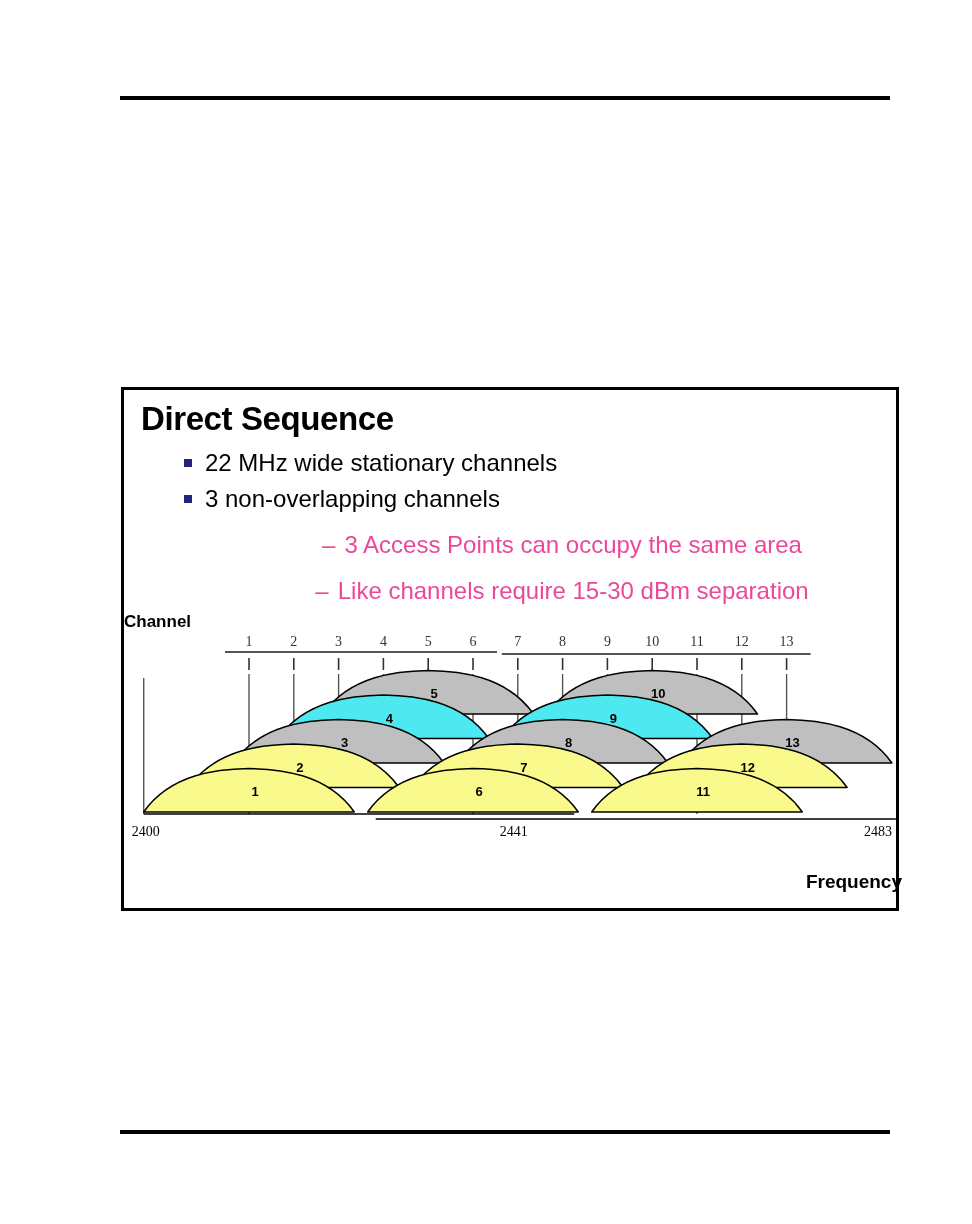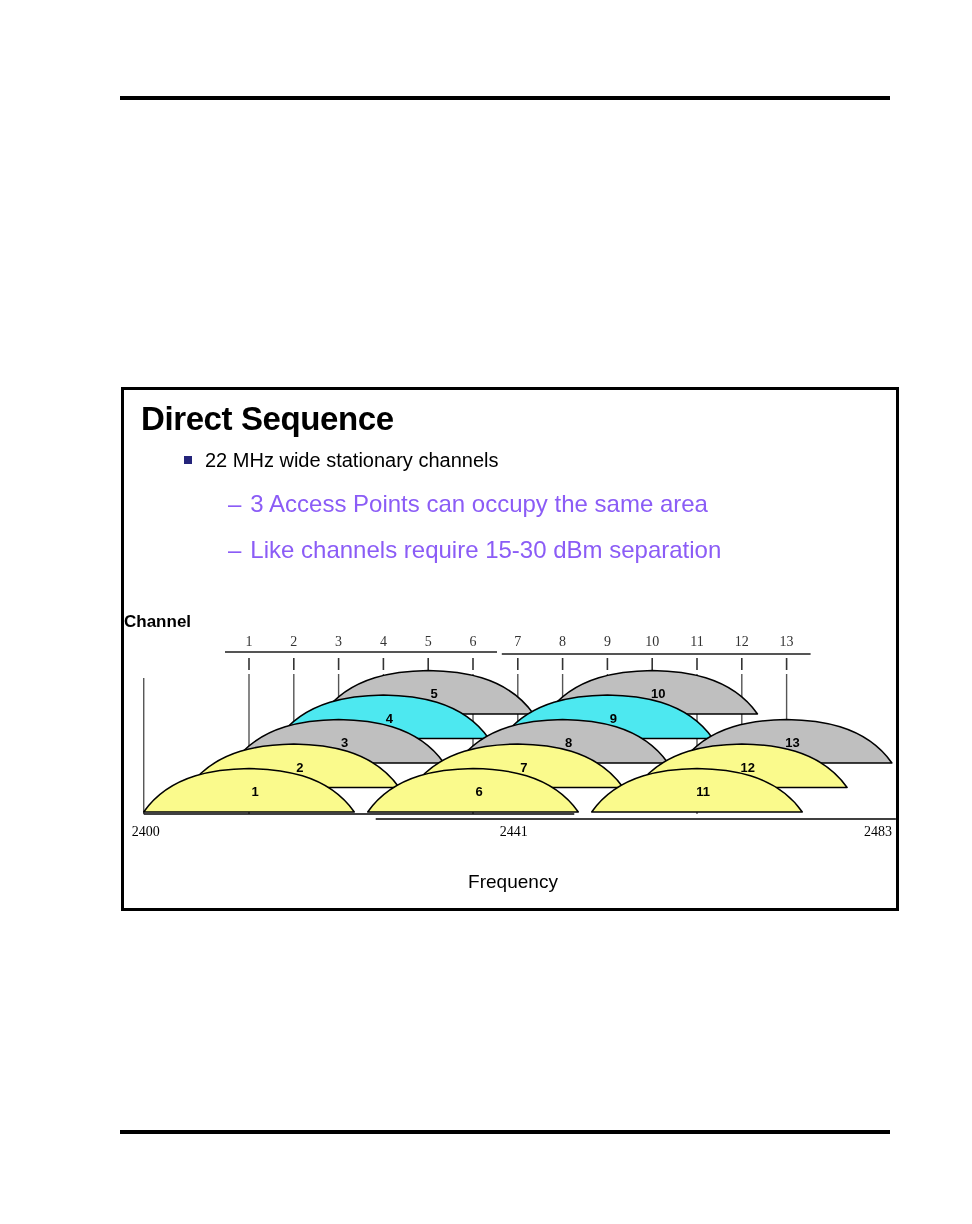--- a/index.html
+++ b/index.html
@@ -29,62 +29,65 @@
     position:absolute;left:17px;top:10px;
     font-size:33px;font-weight:bold;color:#000;
     letter-spacing:-0.4px;
     font-family:"Liberation Sans", sans-serif;
     white-space:nowrap;
   }
 
   .bullets{position:absolute;left:0;top:58px;width:100%;}
   .b1{
     position:relative;margin-left:60px;margin-bottom:6px;
-    font-size:20px;color:#000;white-space:nowrap;line-height:1.25;
+    font-size:24px;color:#000;white-space:nowrap;line-height:1.25;
   }
   .b1 .mk{
     display:inline-block;width:8px;height:8px;background:#23237A;
     vertical-align:middle;margin-right:13px;position:relative;top:-2px;
   }
   .b2{
     position:relative;margin-left:104px;margin-top:16px;
-    font-size:24px;color:#8b5cf6;white-space:nowrap;line-height:1.25;
+    font-size:24px;color:#ec4899;white-space:nowrap;line-height:1.25;text-align:center;
   }
   .b2 .dash{display:inline-block;margin-right:9px;}
 
   
   .chart{
     position:absolute;left:0;top:222px;width:778px;height:290px;
   }
   .chart svg{display:block;}
   .chart-title{
     position:absolute;top:0;left:0;width:100%;
     text-align:left;font-size:17px;font-weight:bold;color:#000;
   }
   .chart-xtitle{
     position:absolute;top:259px;left:0;width:100%;
-    text-align:center;font-size:19px;font-weight:normal;color:#000;
+    text-align:right;font-size:19px;font-weight:bold;color:#000;
   }
   .svgwrap{position:absolute;left:0;top:14px;}
 </style>
 </head>
 <body>
 
 <div class="page">
 
   <div class="rule top"></div>
   <div class="rule bottom"></div>
 
   <div class="slide">
 
     <div class="slide-title">Direct Sequence</div>
 
     <div class="bullets">
       <div class="b1">
         <span class="mk"></span><span>22 MHz wide stationary channels</span>
+      </div>
+      <div class="b1">
+        <span class="mk"></span><span>3 non-overlapping channels</span>
       </div>
       <div class="b2">
         <span class="dash">–</span><span>3 Access Points can occupy the same area</span>
       </div>
       <div class="b2">
         <span class="dash">–</span><span>Like channels require 15-30 dBm separation</span>
       </div>
     </div>
 
     <div class="chart">

